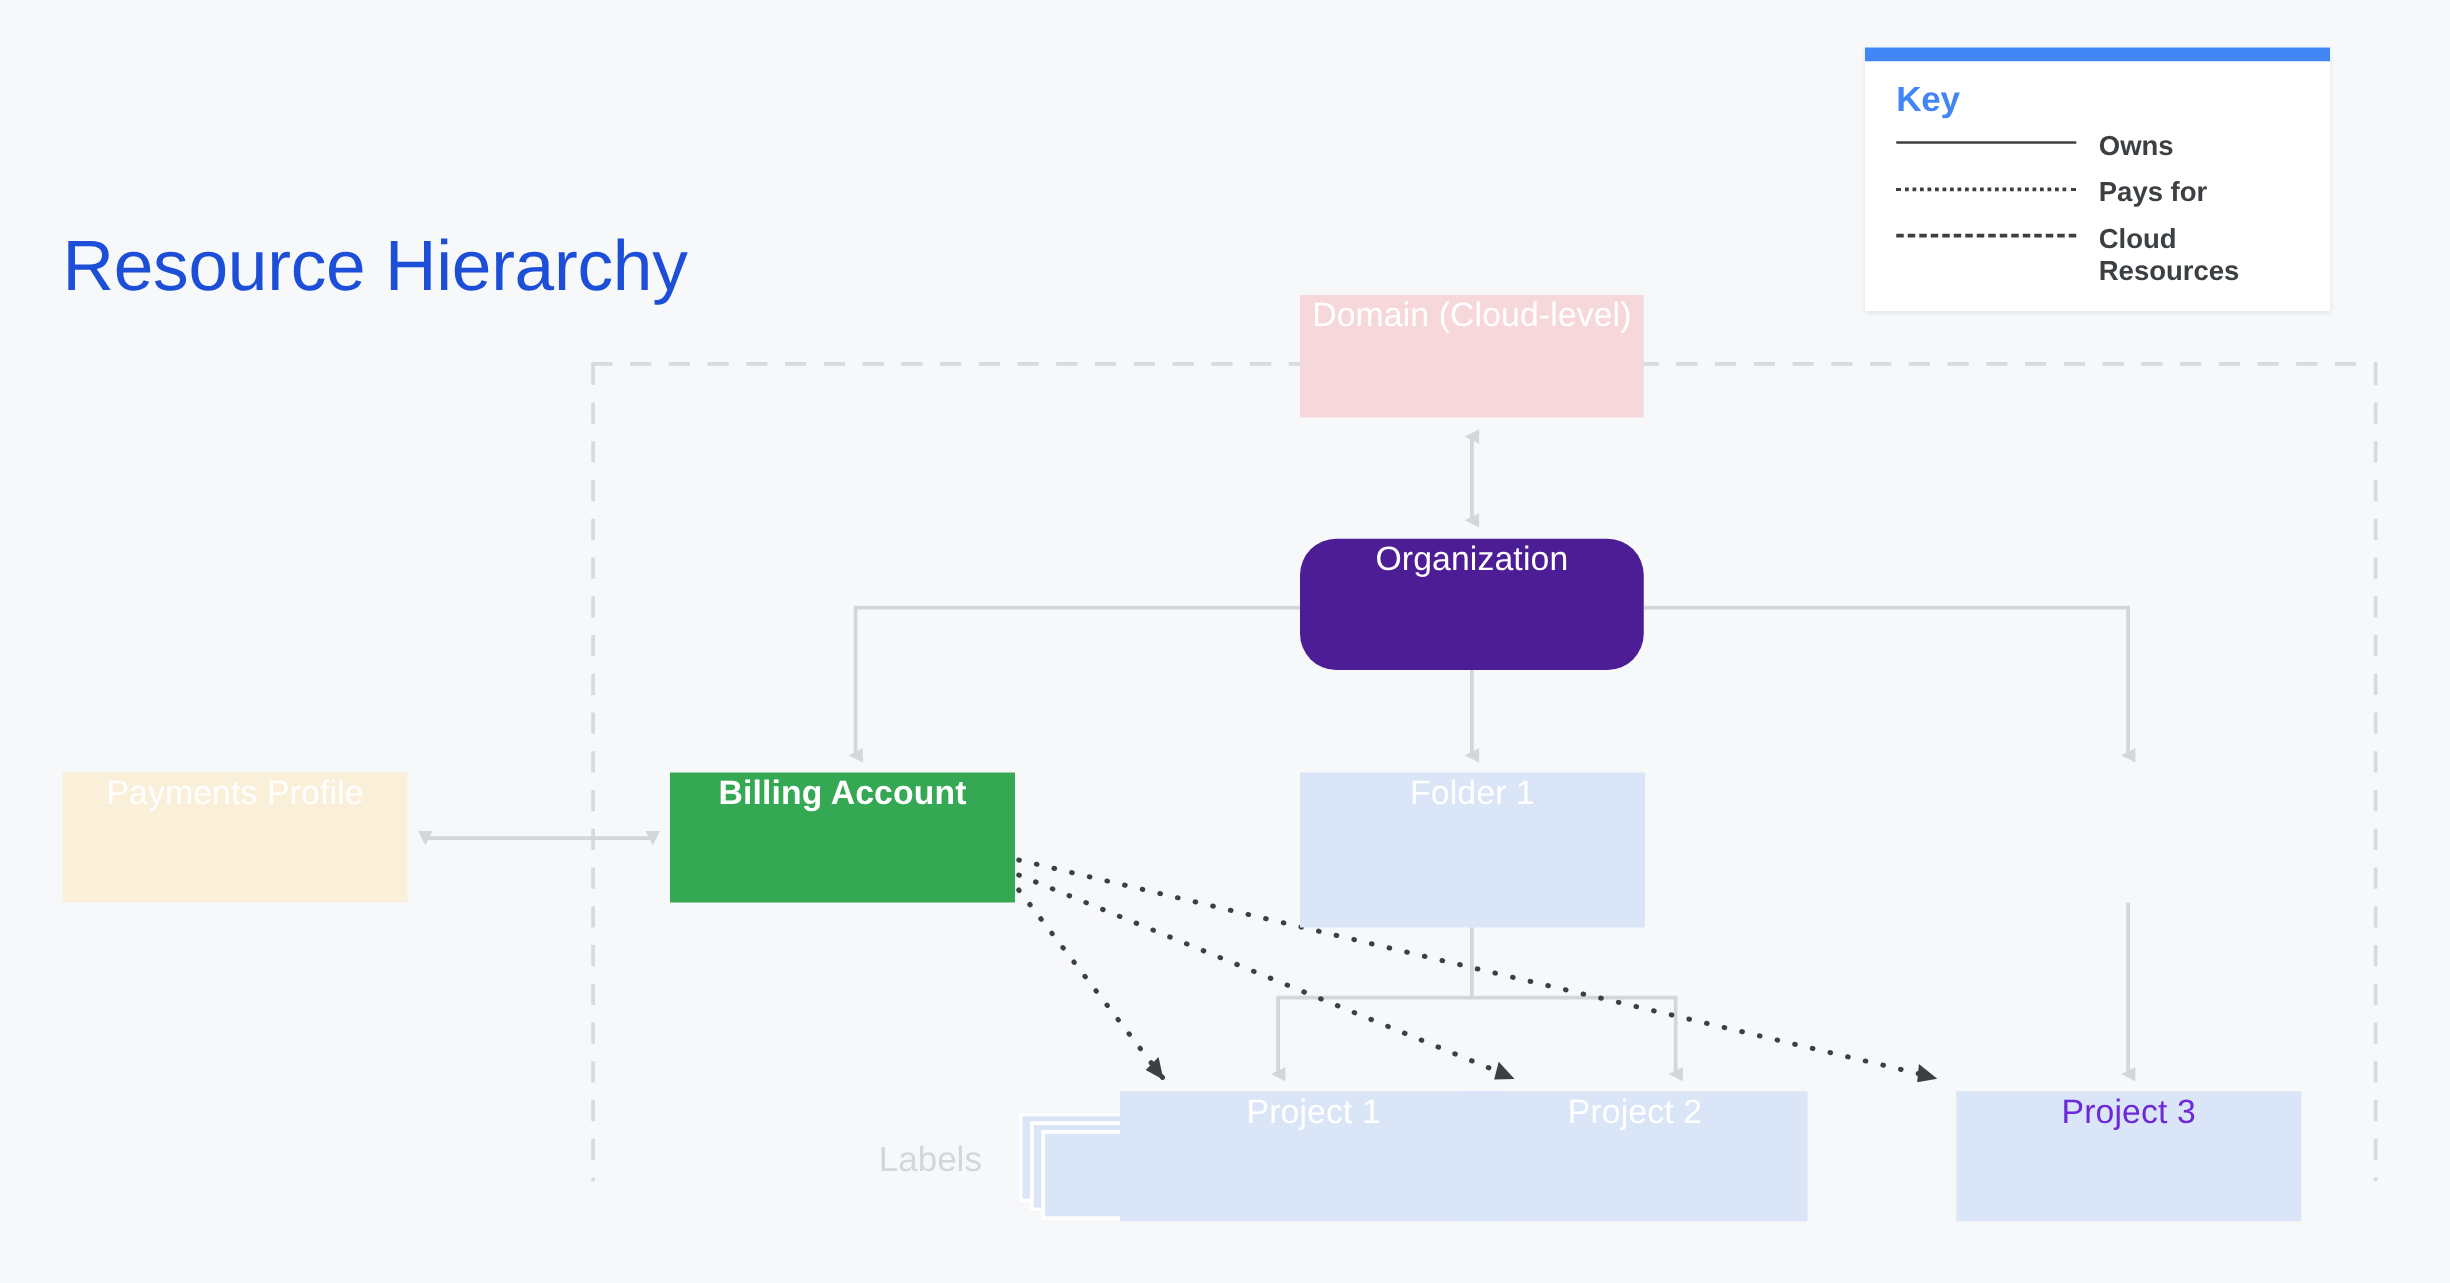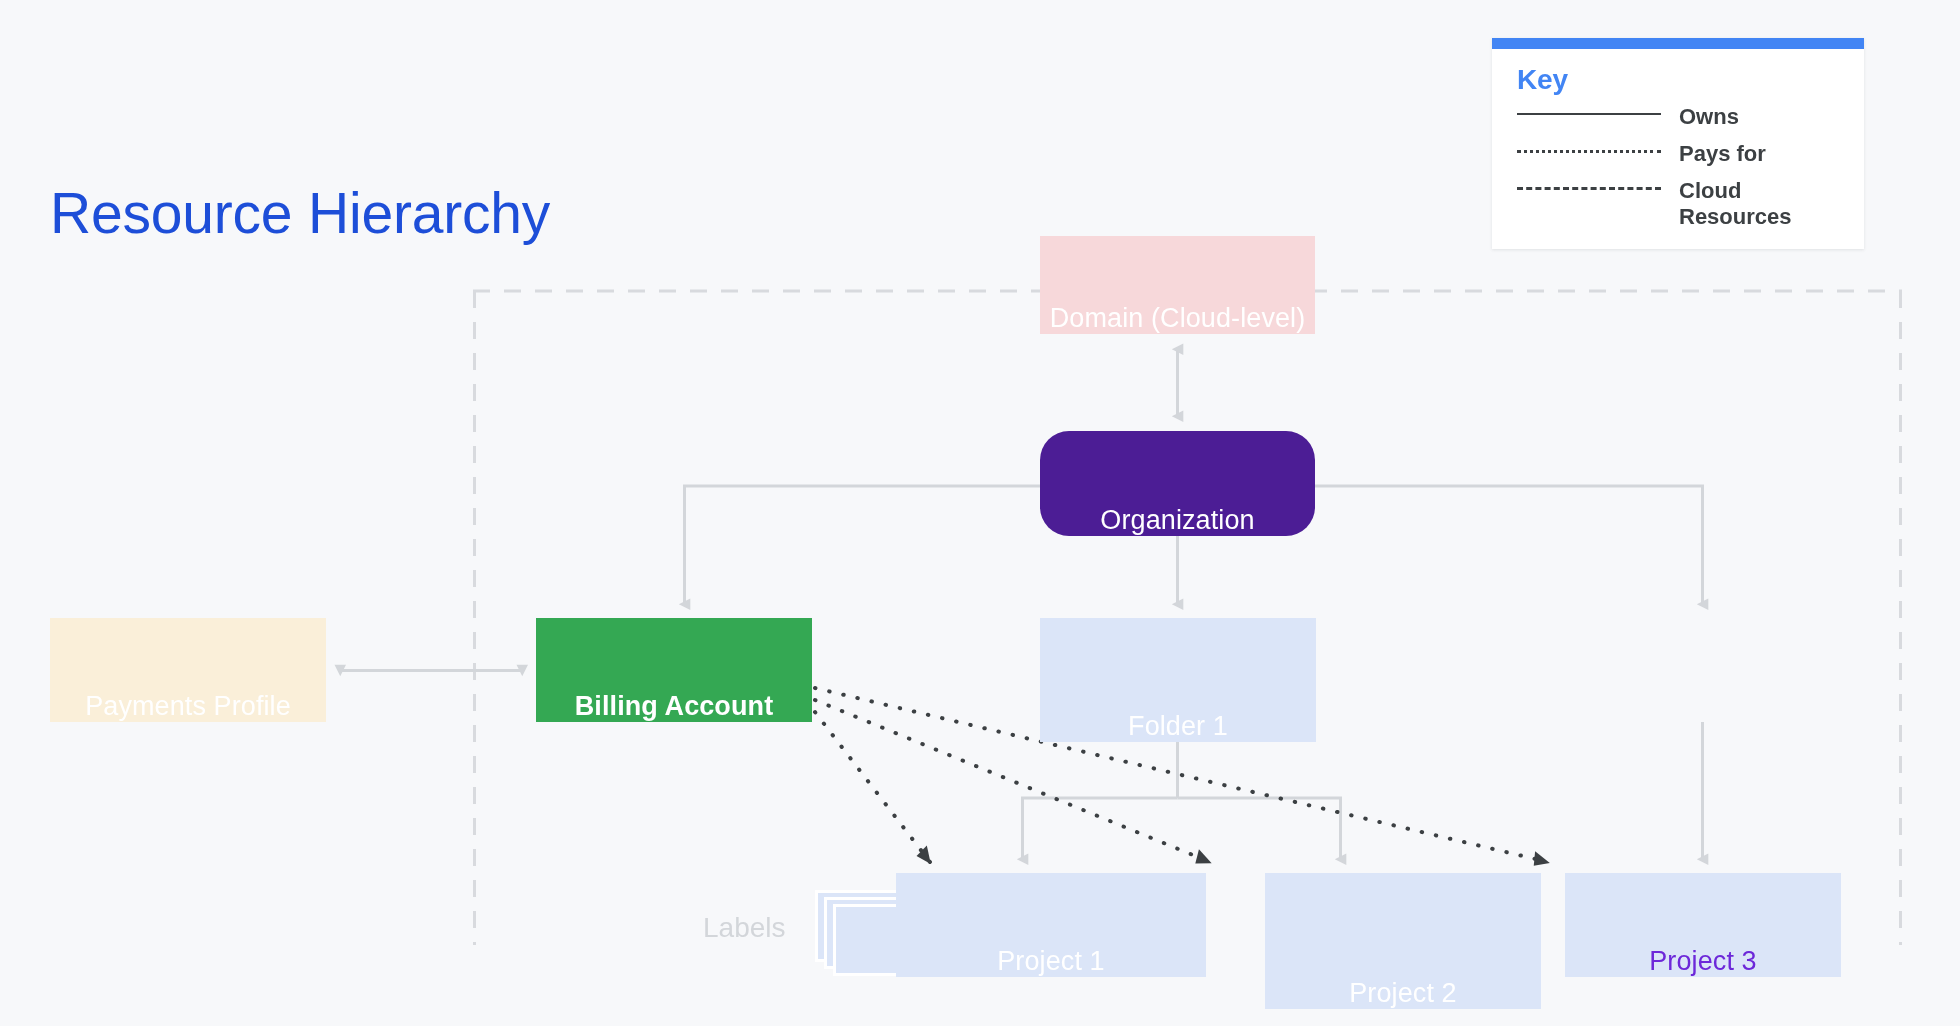--- a/index.html
+++ b/index.html
@@ -29,21 +29,21 @@
     top: 0;
     width: 1960px;
     height: 1026px;
     pointer-events: none;
   }
 
   
   .node {
     position: absolute;
     display: flex;
-    align-items: flex-end;
+    align-items: flex-start;
     justify-content: center;
     box-sizing: border-box;
     text-align: center;
     line-height: 1.2;
   }
   .node-label {
     font-size: 27px;
     color: #ffffff;
     font-weight: 400;
     letter-spacing: 0.1px;
@@ -225,21 +225,21 @@
   </div>
   <div class="node green" id="node-billing-account" style="left: 536px; top: 618px; width: 276px; height: 104px; background: rgb(52, 168, 83);">
     <span class="node-label" style="color: rgb(255, 255, 255);">Billing Account</span>
   </div>
   <div class="node" id="node-folder-1" style="left: 1040px; top: 618px; width: 276px; height: 124px; background: rgb(219, 229, 248);">
     <span class="node-label" style="color: rgb(255, 255, 255);">Folder 1</span>
   </div>
   <div class="node" id="node-project-1" style="left: 896px; top: 873px; width: 310px; height: 104px; background: rgb(219, 229, 248);">
     <span class="node-label" style="color: rgb(255, 255, 255);">Project 1</span>
   </div>
-  <div class="node" id="node-project-2" style="left: 1265px; top: 873px; width: 276px; height: 136px; background: rgb(219, 229, 248);">
+  <div class="node" id="node-project-2" style="left: 1170px; top: 873px; width: 276px; height: 104px; background: rgb(219, 229, 248);">
     <span class="node-label" style="color: rgb(255, 255, 255);">Project 2</span>
   </div>
   <div class="node" id="node-project-3" style="left: 1565px; top: 873px; width: 276px; height: 104px; background: rgb(219, 229, 248);">
     <span class="node-label" style="color: #6d28d9;">Project 3</span>
   </div>
 
   <div id="key-panel">
     <div id="key-accent-bar" style="background: rgb(66, 133, 244);"></div>
     <div id="key-body">
       <div id="key-title" style="color: rgb(66, 133, 244);">Key</div>

